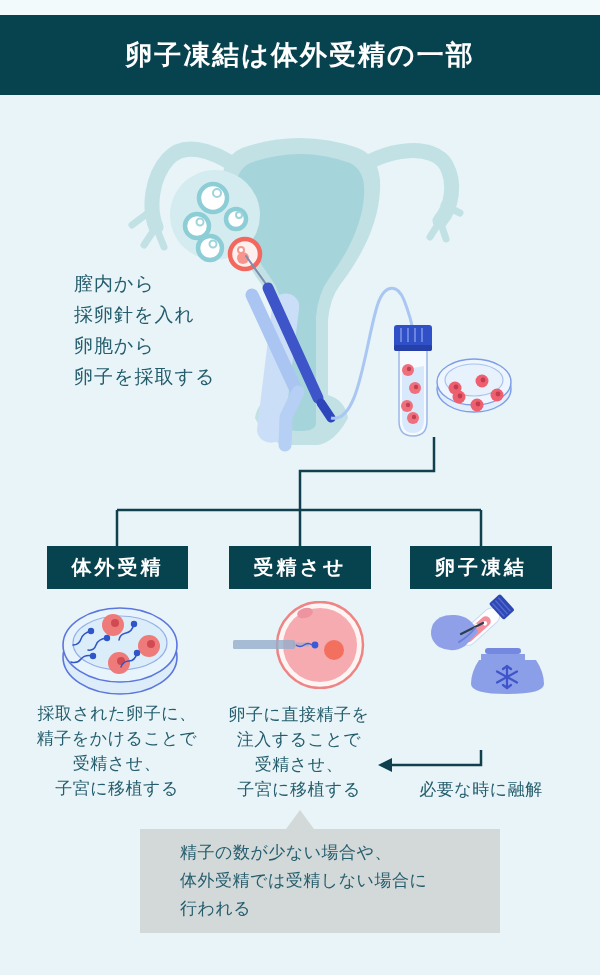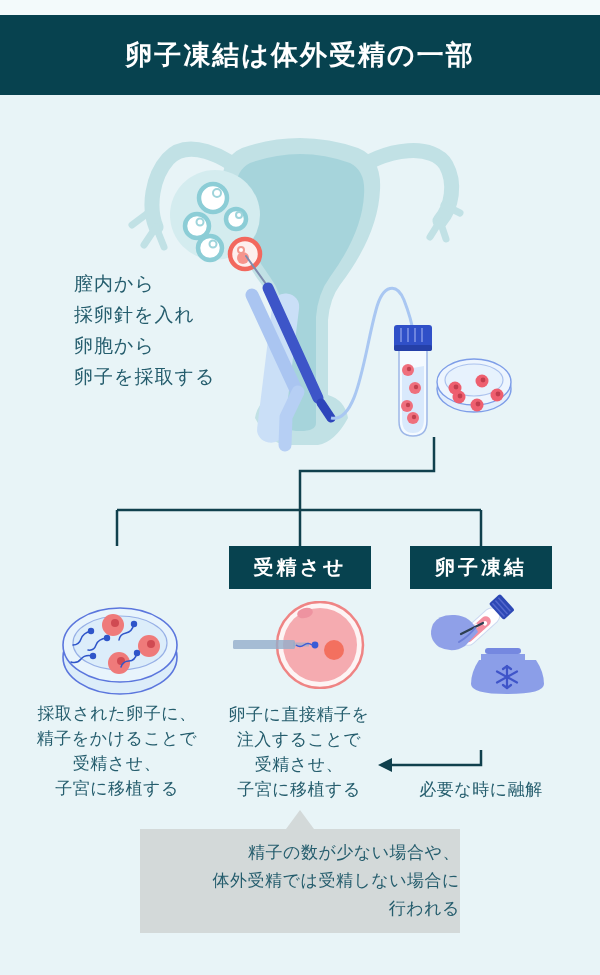--- a/index.html
+++ b/index.html
@@ -44,22 +44,22 @@
   .desc1{left:7px;font-family:Liberation Mono, monospace;}
   .desc2{left:189px;}
   .desc3{left:371px;}
   .thaw{
     position:absolute;top:778px;left:371px;width:220px;text-align:center;
     color:var(--text-teal,#255d6d);font-size:17px;font-weight:500;letter-spacing:.5px;
   }
   .bubble{
     position:absolute;left:140px;top:829px;width:320px;height:104px;
     background:var(--bubble-bg,#d3d9d9);
-    display:flex;flex-direction:column;justify-content:center;text-align:right;
-    color:var(--text-teal,#255d6d);font-size:17px;line-height:28px;font-weight:500;letter-spacing:.5px;
+    display:flex;flex-direction:column;justify-content:center;text-align:left;
+    color:var(--text-teal,#255d6d);font-size:17px;line-height:28px;font-weight:500;letter-spacing:.5px;padding-left:40px;
   }
   .bubble::before{
     content:"";position:absolute;left:146px;top:-19px;
     border-left:14px solid transparent;border-right:14px solid transparent;
     border-bottom:19px solid var(--bubble-bg,#d3d9d9);
   }
 </style>
 </head>
 <body>
 
@@ -170,20 +170,23 @@
     <path d="M 434 437 L 434 471 L 300 471 L 300 546"></path>
     <path d="M 117 510 L 481 510"></path>
     <path d="M 117 510 L 117 546"></path>
     <path d="M 481 510 L 481 546"></path>
     <g>
       <path d="M 481 750 L 481 765 L 391 765"></path>
       <polygon points="392,758 378,765 392,772"></polygon>
     </g>
   </svg>
 
+  <div class="box box1">
+    <span>体外受精</span>
+  </div>
   <div class="box box2">
     <span>受精させ</span>
   </div>
   <div class="box box3">
     <span>卵子凍結</span>
   </div>
 
   <svg class="icon icon1" width="122" height="98" viewBox="0 0 122 98">
     <ellipse cx="60" cy="57" rx="57" ry="37" fill="#dcedf9" stroke="#5b76dd" stroke-width="1.6"></ellipse>
     <ellipse cx="60" cy="45" rx="57" ry="37" fill="#e8f4fc" stroke="#5b76dd" stroke-width="1.6"></ellipse>

